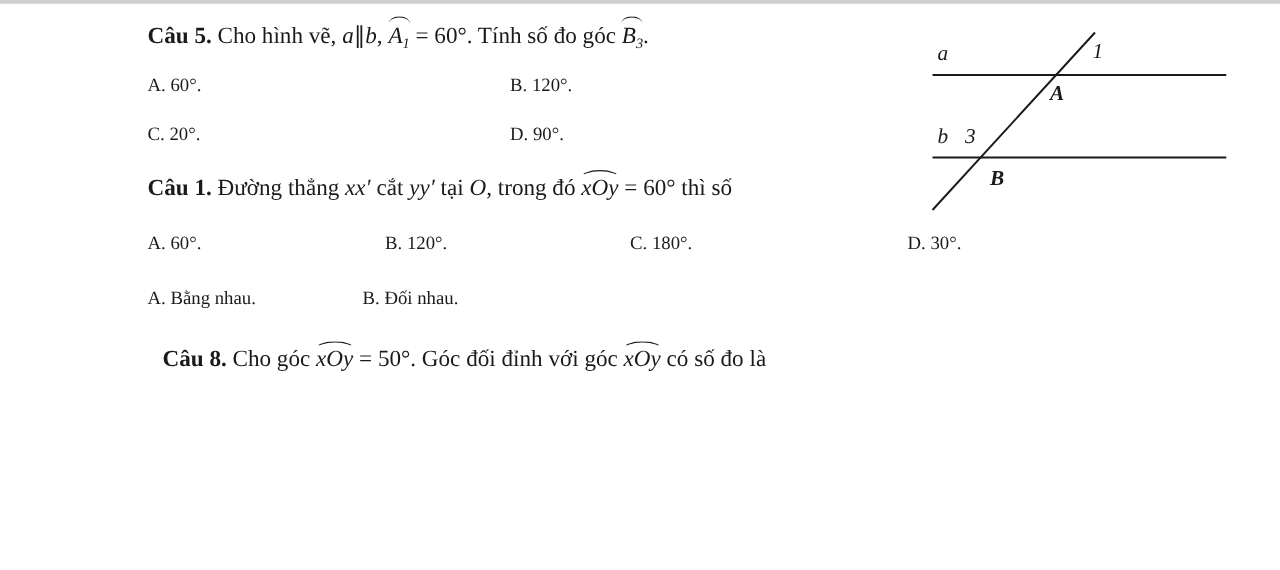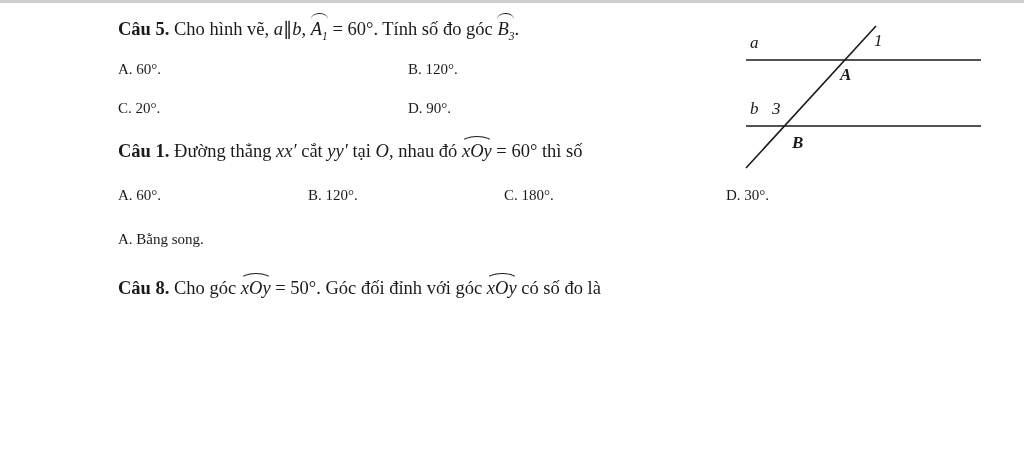--- a/index.html
+++ b/index.html
@@ -156,21 +156,21 @@
       </span>
     </div>
 
     <div class="qline block">
       <span class="qlabel">Câu 1.</span>
       <span>Đường thẳng</span>
       <span class="mi">xx′</span>
       <span>cắt</span>
       <span class="mi">yy′</span>
       <span>tại</span>
-      <span class="mi">O</span><span>, nhau đó</span>
+      <span class="mi">O</span><span>, trong đó</span>
       <span class="angle">xOy</span>
       <span>= 60°</span>
       <span>thì số</span>
     </div>
 
 
     <div class="opts" style="margin-top:18px;">
       <span class="opt" style="left:0px;">
         <span>A.</span>
         <span>60°.</span>
@@ -186,25 +186,29 @@
       <span class="opt" style="left:578px;margin-left:30px;">
         <span>D.</span>
         <span>30°.</span>
       </span>
     </div>
 
 
     <div class="opts" style="margin-top:18px;">
       <span class="opt" style="left:0px;">
         <span>A.</span>
-        <span>Bằng song.</span>
-      </span>
-    </div>
-
-    <div class="qline block" style="margin-top:20px;">
+        <span>Bằng nhau.</span>
+      </span>
+      <span class="opt" style="left:172px;">
+        <span>B.</span>
+        <span>Đối nhau.</span>
+      </span>
+    </div>
+
+    <div class="qline block" style="margin-top:20px;margin-left:12px;">
       <span class="qlabel">Câu 8.</span>
       <span>Cho góc</span>
       <span class="angle">xOy</span>
       <span>= 50°</span><span>. Góc đối đỉnh với góc</span>
       <span class="angle">xOy</span>
       <span>có số đo là</span>
     </div>
 
   </div>
 

